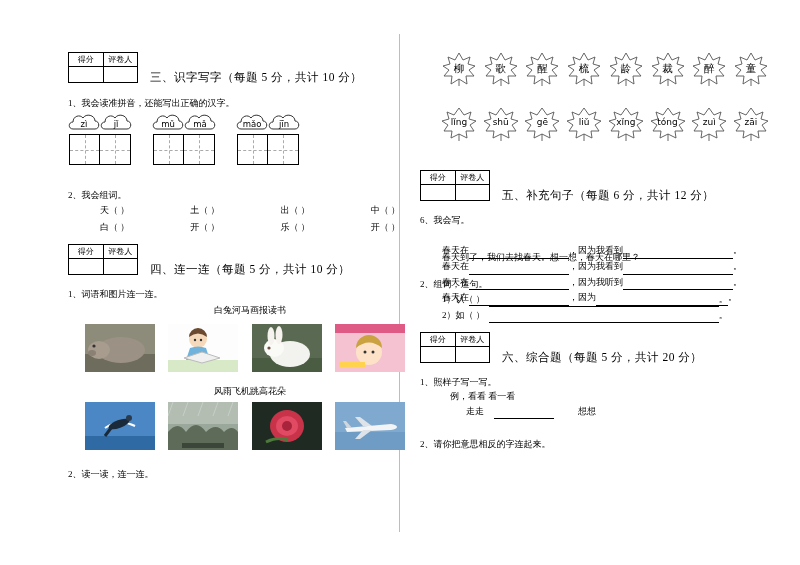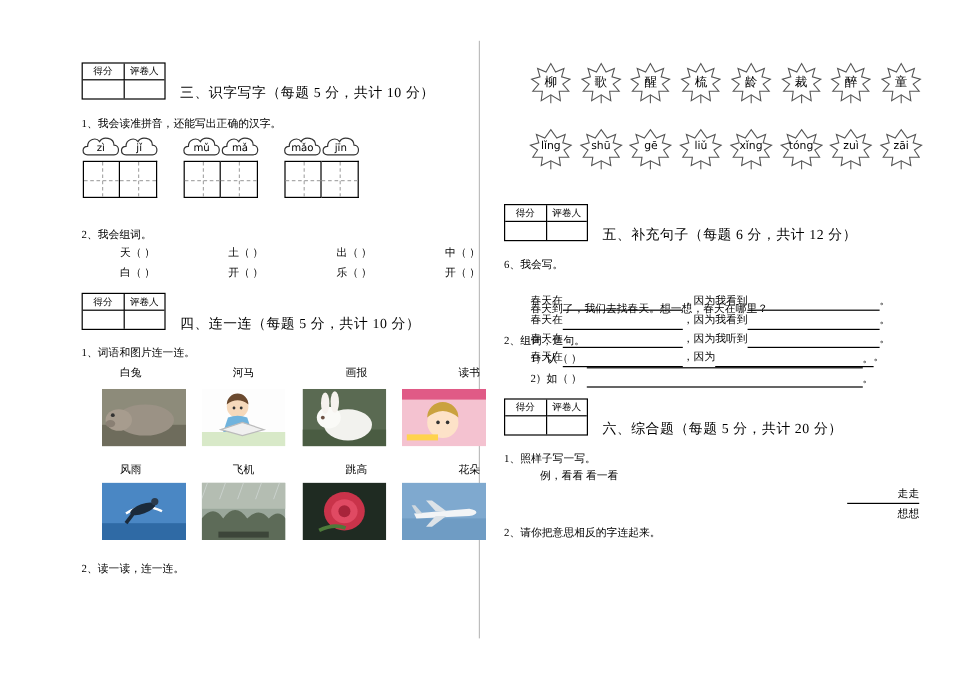--- a/index.html
+++ b/index.html
@@ -36,21 +36,21 @@
   .tz{width:31px;height:31px;border:1px solid #000;box-sizing:border-box;position:relative;}
   .tz+.tz{border-left:none;}
   .tz:before{content:"";position:absolute;left:0;top:50%;width:100%;border-top:1px dashed #aaa;}
   .tz:after{content:"";position:absolute;top:0;left:50%;height:100%;border-left:1px dashed #aaa;}
 
   .gline{border-bottom:1px solid #000;display:inline-block;}
 
   
   .imgrow{display:flex;justify-content:space-between;}
   .imgbox{width:70px;height:48px;border:0;position:relative;overflow:hidden;}
-  .wordrow{display:flex;justify-content:space-between;font-size:9px;}
+  .wordrow{display:flex;justify-content:center;font-size:9px;}
 
   
   .leafrow{display:flex;justify-content:space-between;}
   .leaf{width:38px;height:38px;position:relative;}
   .leaf span{position:absolute;left:0;top:12px;width:38px;text-align:center;font-size:10.5px;font-family:"DejaVu Sans",sans-serif;}
   .leaf2 span{top:13px;font-size:9px;}
 
   .footer{position:absolute;left:0;top:536px;width:800px;text-align:center;font-size:8.5px;color:#444;}
 </style>
 </head>
@@ -490,21 +490,21 @@
         </div>
       </div>
     </div>
 
     <div class="sec-title" style="position:absolute;left:82px;top:338px;">六、综合题（每题 5 分，共计 20 分）</div>
 
     <div class="q" style="position:absolute;left:0px;top:363px;">1、照样子写一写。</div>
     <div class="q" style="position:absolute;left:30px;top:377px;">例，看看          看一看</div>
 
     <div style="position:absolute;left:46px;top:391px;width:300px;">
-      <div style="font-size:9px;line-height:1.8;display:flex;align-items:flex-end;flex-direction:column;">
+      <div style="font-size:9px;line-height:1.8;display:flex;align-items:flex-end;">
         <span>走走</span>
         <span class="gline" style="width:60px;margin-left:10px;"></span>
         <span style="margin-left:24px;">想想</span>
       </div>
     </div>
 
     <div class="q" style="position:absolute;left:0px;top:425px;">2、请你把意思相反的字连起来。</div>
 
   </div>
 

